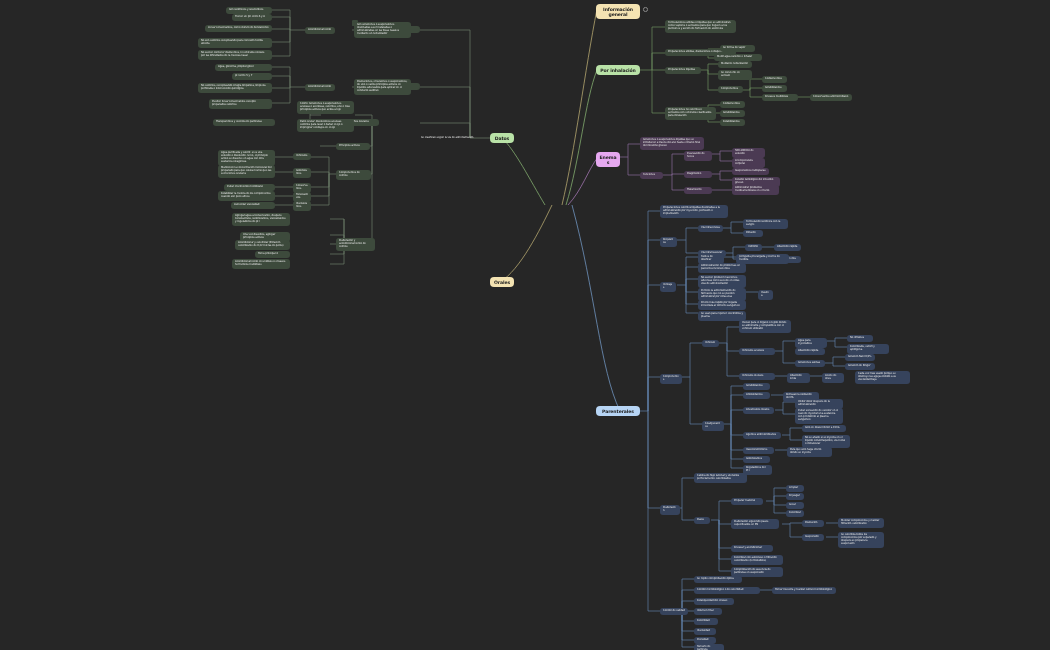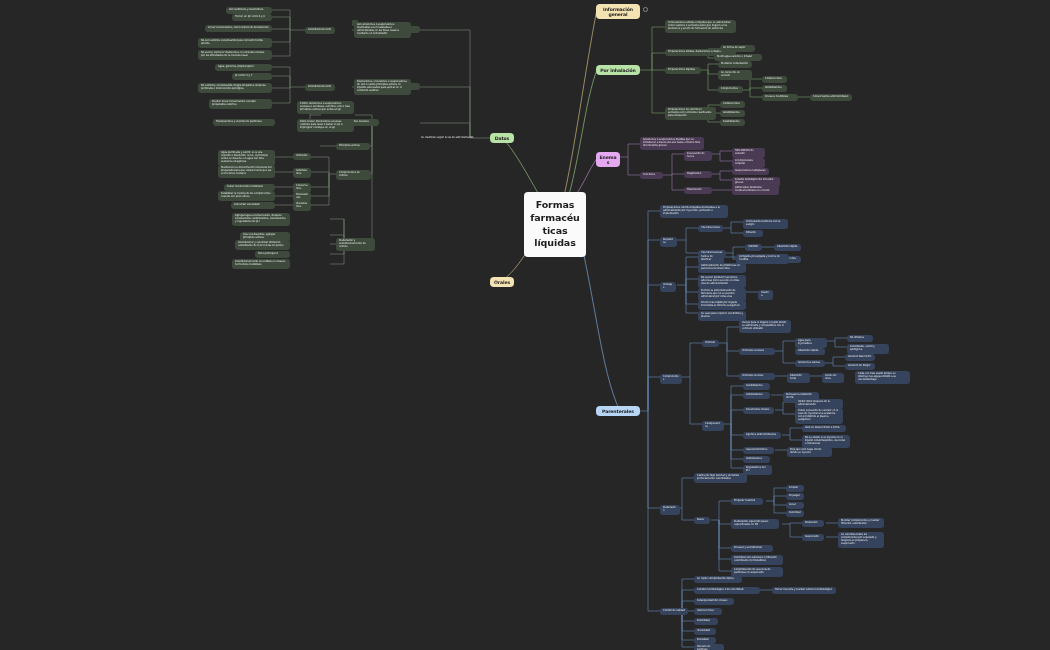--- a/index.html
+++ b/index.html
@@ -186,21 +186,20 @@
     <path d="M682 611 L 682 601 L 694 601" stroke="#5f7ea8"></path>
     <path d="M682 611 L 682 611 L 694 611" stroke="#5f7ea8"></path>
     <path d="M682 611 L 682 621 L 694 621" stroke="#5f7ea8"></path>
     <path d="M682 611 L 682 631 L 694 631" stroke="#5f7ea8"></path>
     <path d="M682 611 L 682 640 L 694 640" stroke="#5f7ea8"></path>
     <path d="M682 611 L 682 647 L 694 647" stroke="#5f7ea8"></path>
     <path d="M760 590 L 772 590" stroke="#5f7ea8"></path>
   </g>
 </svg>
 
-<div class="node root" style="left:524px;top:192px;width:62px;">Formas farmacéuticas líquidas</div>
 
 <div class="node main m-cream" style="left:596px;top:4px;width:44px;">Información general</div>
 <div class="dot" style="left:643px;top:7px;"></div>
 
 <div class="node main m-green" style="left:596px;top:65px;width:44px;">Por inhalación</div>
 <div class="node main m-purple" style="left:596px;top:152px;width:24px;">Enemas</div>
 <div class="node main m-green" style="left:490px;top:133px;width:24px;">Datos</div>
 <div class="node main m-cream" style="left:490px;top:277px;width:24px;">Orales</div>
 <div class="node main m-blue" style="left:596px;top:406px;width:44px;">Parenterales</div>
 

